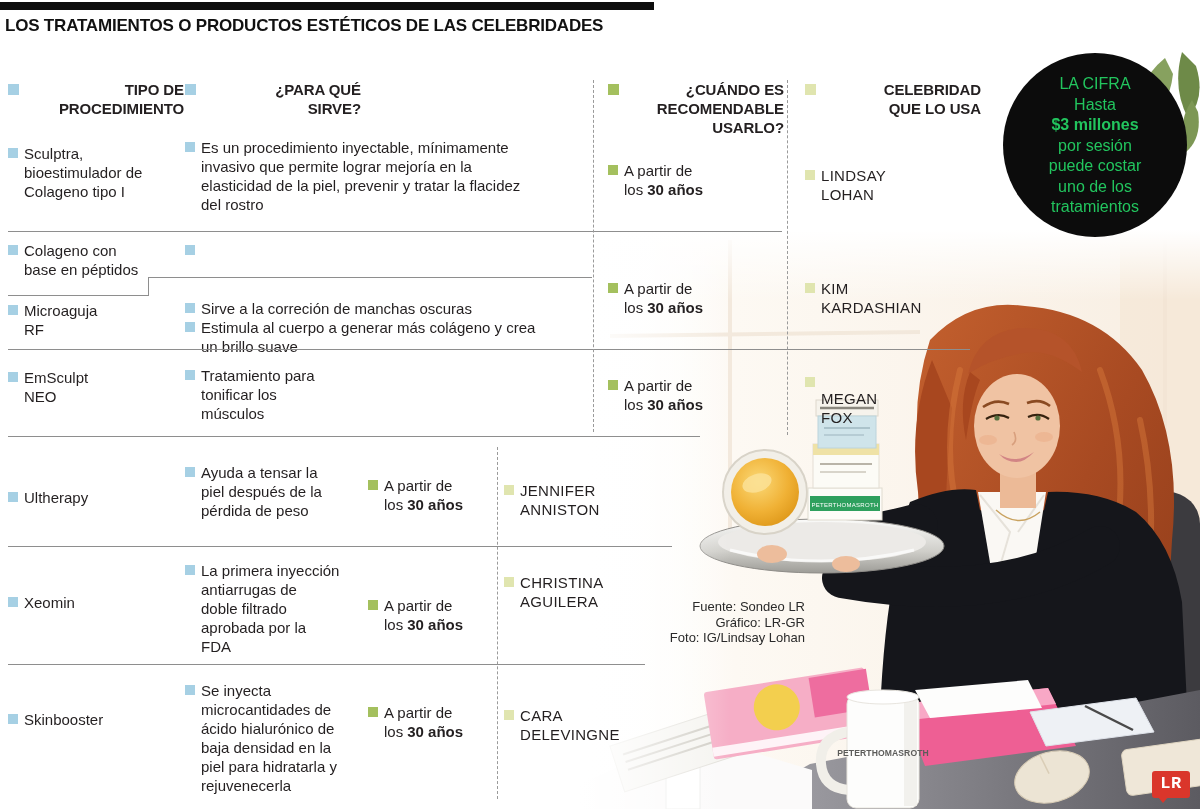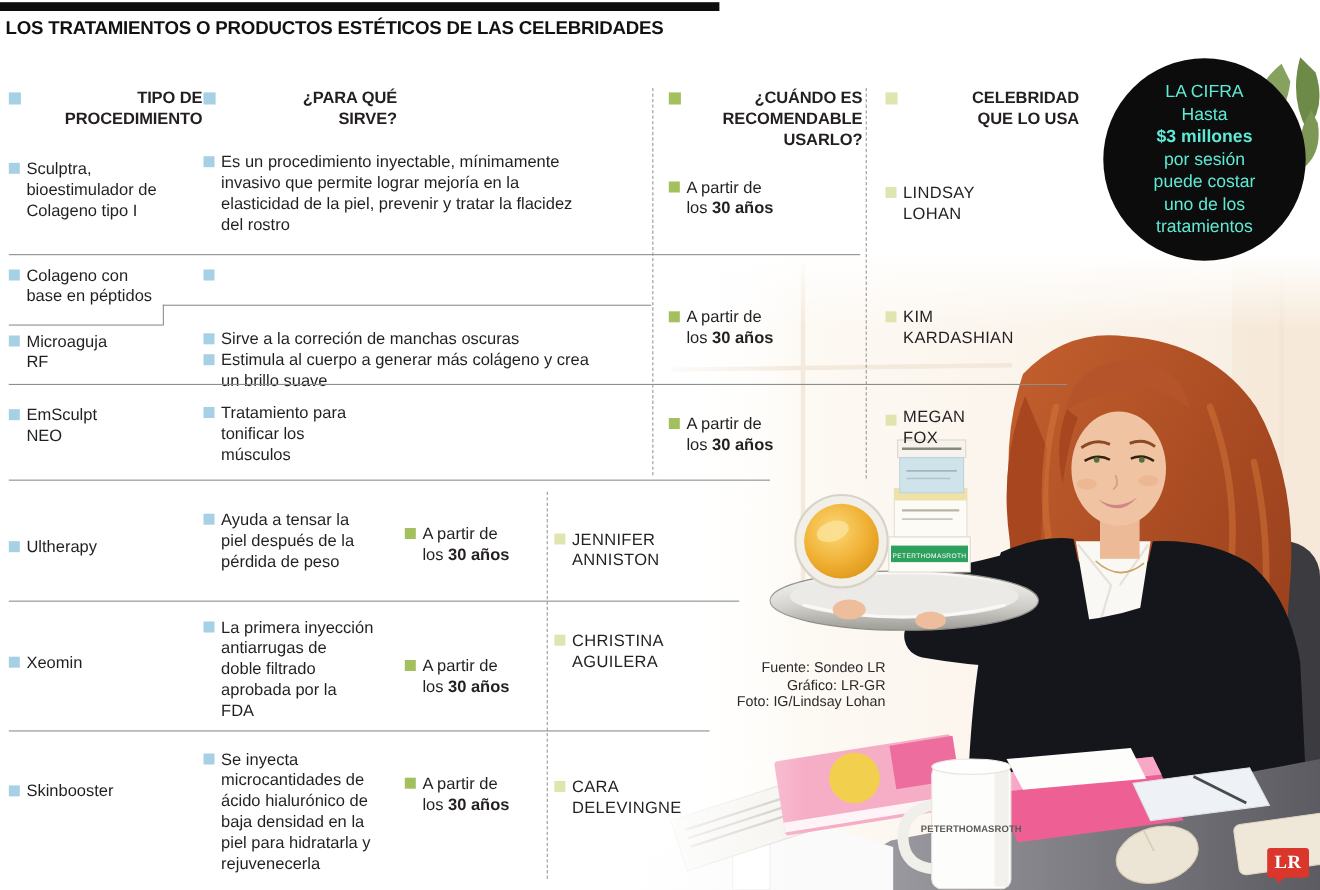--- a/index.html
+++ b/index.html
@@ -14,25 +14,25 @@
   .sq.p{background:#e0e5af;}
   .cell{position:absolute;white-space:pre-line;font-size:15px;line-height:19px;}
   .hdr{font-weight:700;letter-spacing:-0.1px;text-align:right;}
   .celeb{letter-spacing:0.3px;}
   .when{white-space:normal;}
   .when b{margin-left:.27em;}
   .sep{position:absolute;height:1px;background:#8e8e8e;}
   .vline{position:absolute;width:1px;background:#8e8e8e;}
   .dash{position:absolute;width:0;border-left:1px dashed #9a9a9a;}
   #cifra{left:1003px;top:53px;width:184px;height:184px;border-radius:50%;background:#0c0c0c;
-         color:#5eead4;text-align:center;font-size:16px;line-height:20.5px;padding-top:21px;box-sizing:border-box;}
+         color:#22c55e;text-align:center;font-size:16px;line-height:20.5px;padding-top:21px;box-sizing:border-box;}
   #credits{left:640px;top:599px;width:165px;text-align:right;font-size:13px;line-height:15.5px;color:#2a2a2a;}
   #lr-logo{left:1152px;top:771px;width:38px;height:27px;background:#da362b;border-radius:3px;
            color:#fff;font-weight:700;font-size:17px;text-align:center;line-height:26px;letter-spacing:0.5px;
-           font-family:Liberation Serif, serif;}
+           font-family:Liberation Mono, monospace;}
   #lr-tail{left:1158px;top:797px;width:0;height:0;border-left:5px solid transparent;
            border-right:5px solid transparent;border-top:6px solid #da362b;}
   svg text{font-family:"Liberation Sans",sans-serif;}
 </style>
 </head>
 <body>
 
 <div id="canvas">
 
   <svg class="abs" style="left:580px;top:40px;" width="620" height="769" viewBox="0 0 620 769">
@@ -282,21 +282,21 @@
   <div class="sq b" style="left:185px;top:370px;width:10px;height:10px"></div>
   <div class="cell" style="left:201px;top:366px;width:180px">Tratamiento para
 tonificar los
 músculos</div>
   <div class="sq g" style="left:608px;top:380px;width:10px;height:10px"></div>
   <div class="cell when" style="left:624px;top:376px;width:130px">
     <span>A partir de</span><br>
     <span>los</span><b>30 años</b>
   </div>
   <div class="sq p" style="left:805px;top:377px;width:10px;height:10px"></div>
-  <div class="cell celeb" style="left:821px;top:370px;width:150px">MEGAN
+  <div class="cell celeb" style="left:821px;top:389px;width:150px">MEGAN
 FOX</div>
 
   <div class="sep" style="left:8px;top:436px;width:692px"></div>
 
   <div class="sq b" style="left:8px;top:492px;width:10px;height:10px"></div>
   <div class="cell" style="left:24px;top:488px;width:165px">Ultherapy</div>
   <div class="sq b" style="left:185px;top:467px;width:10px;height:10px"></div>
   <div class="cell" style="left:201px;top:463px;width:180px">Ayuda a tensar la
 piel después de la
 pérdida de peso</div>

